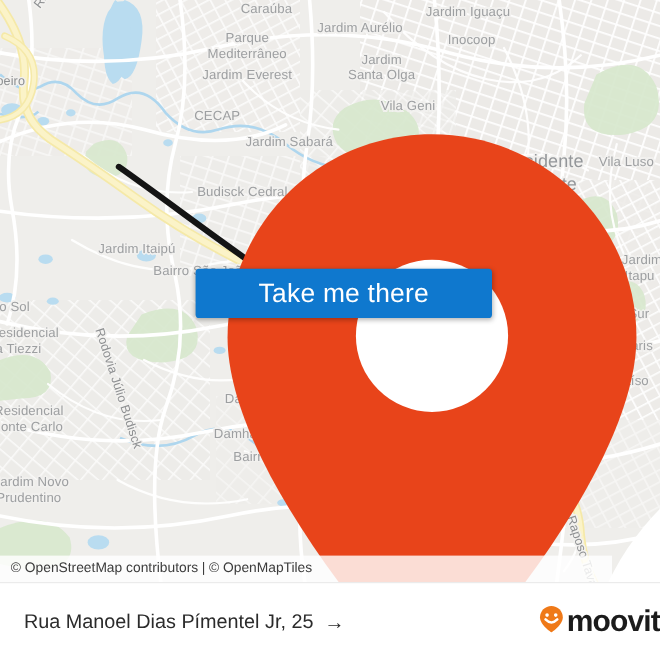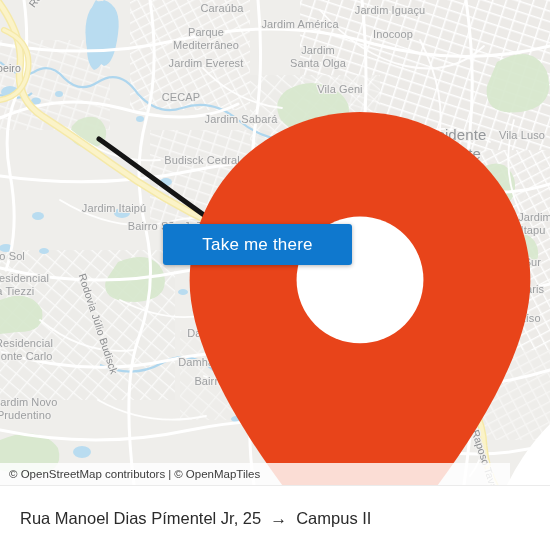--- a/index.html
+++ b/index.html
@@ -40,24 +40,24 @@
     position:absolute;left:0;bottom:0;width:510px;height:22px;
     background:rgba(255,255,255,.82);
     display:flex;align-items:center;
     box-sizing:border-box;padding-left:9px;
     font-size:11.5px;color:#3c3c3c;
   }
   .attrib .sep{padding:0 3px;color:#3c3c3c;}
 
   
   .cta{
-    position:absolute;left:163px;top:224px;width:189px;height:41px;
+    position:absolute;left:163px;top:224px;width:247px;height:41px;
     background:#0f78ce;
     border:none;border-radius:3px;
-    color:#ffffff;font-size:17px;
+    color:#ffffff;font-size:22px;
     font-family:"Liberation Sans","DejaVu Sans",sans-serif;
     cursor:pointer;
     box-shadow:0 1px 4px rgba(0,0,0,.30);
     display:flex;align-items:center;justify-content:center;
     letter-spacing:.2px;
   }
 
   
   .footer{
     position:absolute;left:0;top:485px;width:550px;height:65px;
@@ -216,21 +216,21 @@
           <path d="M404 330 q36 -8 52 14 q16 24 -4 42 q-24 18 -50 0 q-20 -22 2 -56" stroke="#fbf3c8" stroke-width="3.4"></path>
         </g>
 
         <path d="M99 139 C 150 175, 205 218, 258 252 C 320 292, 392 332, 444 351" fill="none" stroke="#141414" stroke-width="5" stroke-linecap="round"></path>
       </g>
     </svg>
 
     <div id="place-labels">
         <div class="lbl ctr" style="left: 222px; top: 2px;">Caraúba</div>
         <div class="lbl ctr" style="left: 390px; top: 4px;">Jardim Iguaçu</div>
-        <div class="lbl ctr" style="left: 300px; top: 18px;">Jardim América</div>
+        <div class="lbl ctr" style="left: 300px; top: 18px;">Jardim Aurélio</div>
         <div class="lbl ctr" style="left: 206px; top: 26px;">Parque</div>
         <div class="lbl ctr" style="left: 393px; top: 28px;">Inocoop</div>
         <div class="lbl ctr" style="left: 206px; top: 39px;">Mediterrâneo</div>
         <div class="lbl ctr" style="left: 318px; top: 44px;">Jardim</div>
         <div class="lbl ctr" style="left: 206px; top: 57px;">Jardim Everest</div>
         <div class="lbl ctr" style="left: 318px; top: 57px;">Santa Olga</div>
         <div class="lbl ctr" style="left: 340px; top: 83px;">Vila Geni</div>
         <div class="lbl ctr" style="left: 181px; top: 91px;">CECAP</div>
         <div class="lbl ctr" style="left: 241px; top: 113px;">Jardim Sabará</div>
         <div class="lbl ctr big" style="left: 450px; top: 126px;">Presidente</div>
@@ -298,17 +298,28 @@
       <span>© OpenStreetMap contributors</span>
       <span class="sep">|</span>
       <span>© OpenMapTiles</span>
     </div>
   </div>
 
   <div class="footer">
     <div class="trip">
       <span>Rua Manoel Dias Pímentel Jr, 25</span>
       <span class="arrow">→</span>
-      <span>Campus II</span>
+    </div>
+    <div class="brand">
+      <span>
+        <svg width="21" height="24" viewBox="0 0 21 24">
+          <path d="M10.5 1 C5.2 1 1 5.2 1 10.4 C1 16.9 10.5 23 10.5 23
+                   C10.5 23 20 16.9 20 10.4 C20 5.2 15.8 1 10.5 1 Z" fill="#ef7918"></path>
+          <circle cx="6.9" cy="8.6" r="1.5" fill="#ffffff"></circle>
+          <circle cx="14.1" cy="8.6" r="1.5" fill="#ffffff"></circle>
+          <path d="M5.6 12.2 q4.9 5.0 9.8 0" stroke="#ffffff" stroke-width="2.1" fill="none" stroke-linecap="round"></path>
+        </svg>
+      </span>
+      <span class="wordmark">moovit</span>
     </div>
   </div>
 
 </div>
 
 </body></html>

